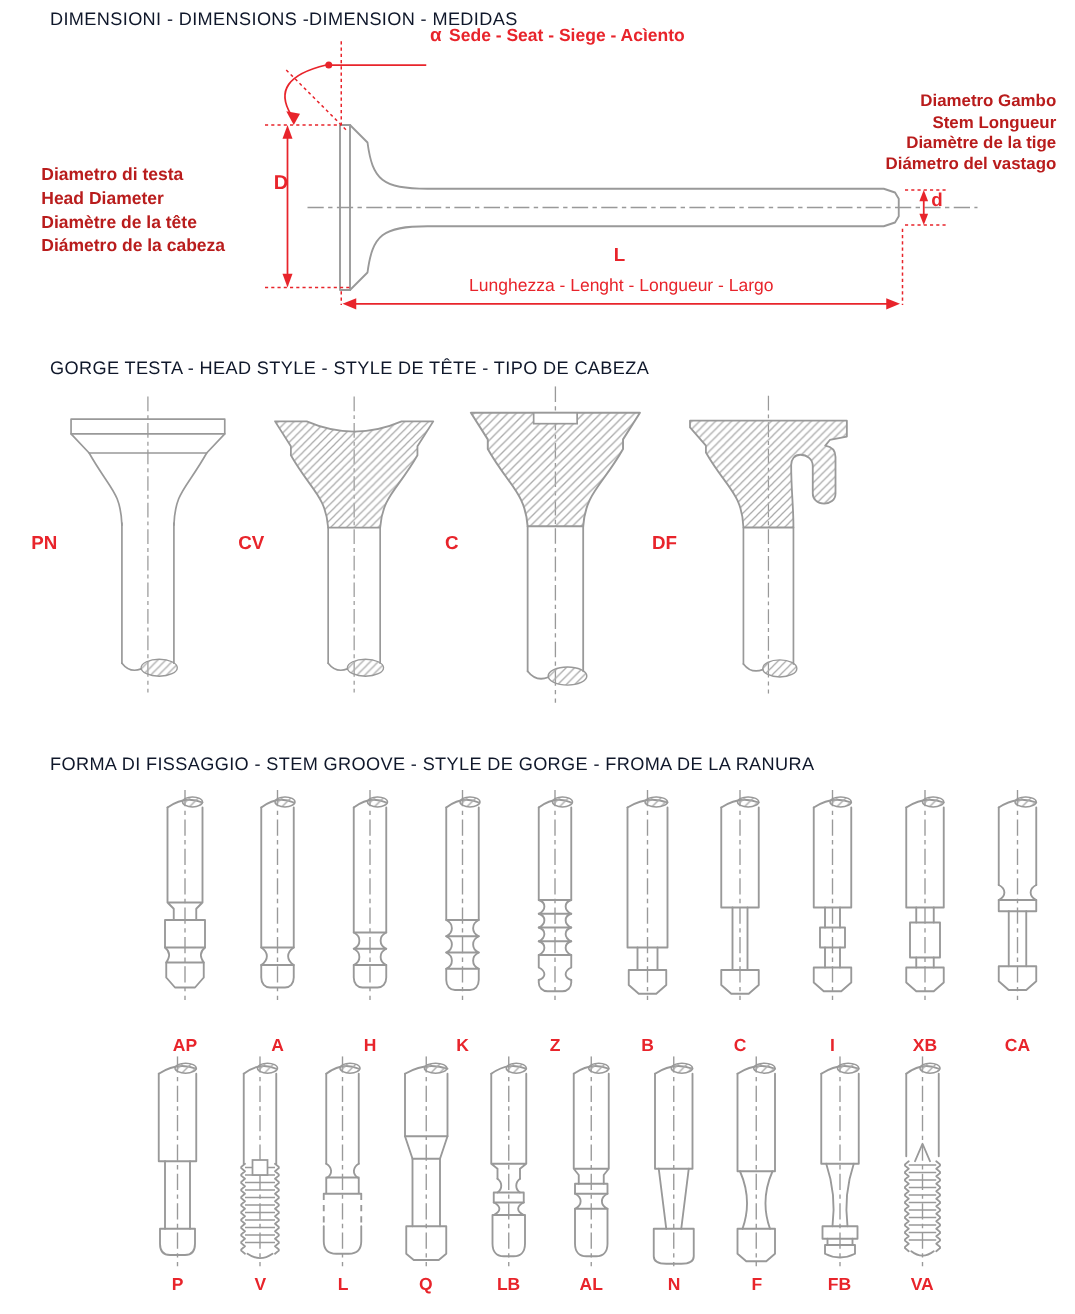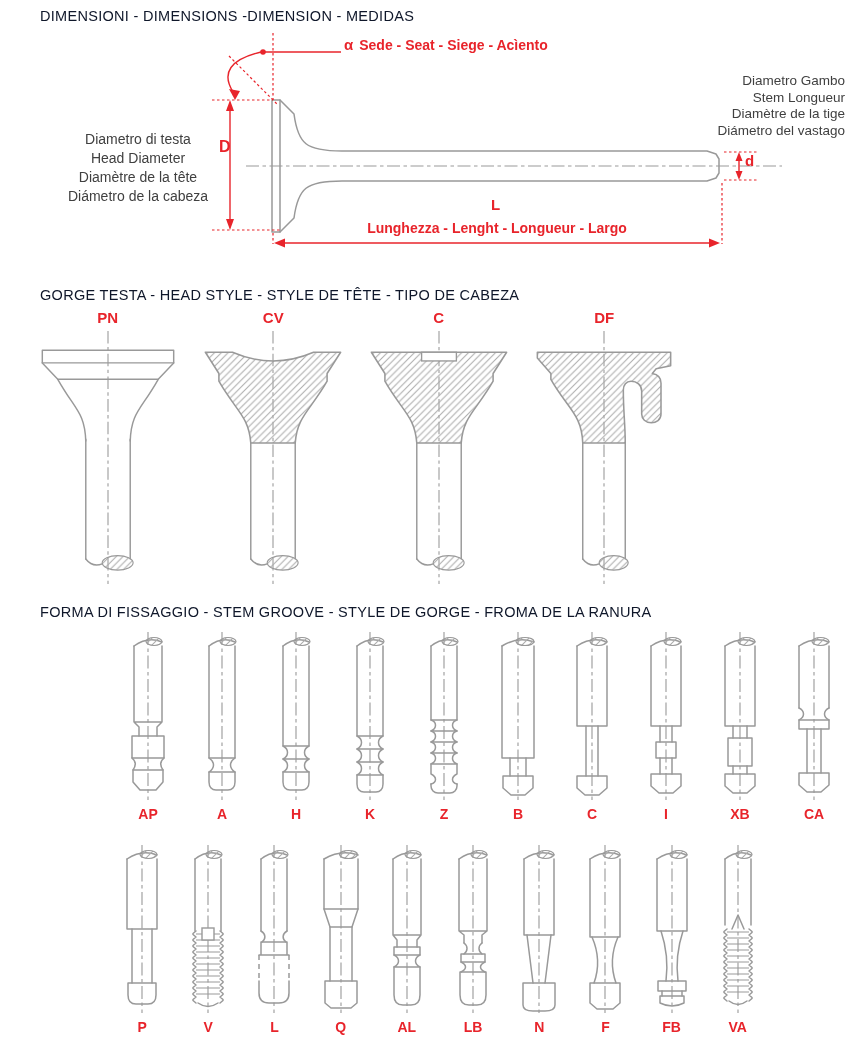--- a/index.html
+++ b/index.html
@@ -1,34 +1,34 @@
 <!DOCTYPE html>
 <html><head>
 <meta charset="utf-8">
 <style>
   html,body{margin:0;padding:0;background:#fff;}
   .page{position:relative;width:860px;height:1051px;background:#fff;overflow:hidden;
         font-family:"Liberation Sans",sans-serif;}
   .sec-title{position:absolute;font-size:14.5px;font-weight:400;color:#0f172a;letter-spacing:.3px;white-space:nowrap;}
-  .dim-label{position:absolute;color:#404040;font-size:13.5px;font-weight:400;line-height:17px;white-space:nowrap;}
+  .dim-label{position:absolute;color:#b91c1c;font-size:13.5px;font-weight:700;line-height:17px;white-space:nowrap;}
   .dim-letter{position:absolute;color:#e8242b;font-weight:700;}
-  .alpha-row{position:absolute;left:344px;top:36px;color:#e8242b;font-size:14px;font-weight:600;white-space:nowrap;}
+  .alpha-row{position:absolute;left:344px;top:20px;color:#e8242b;font-size:14px;font-weight:600;white-space:nowrap;}
   .alpha-row b{font-size:15px;font-weight:800;margin-right:6px;}
   .stem-diam{right:15px;top:73px;text-align:right;line-height:16.5px;}
-  .head-diam{left:33px;top:130px;width:210px;text-align:center;font-size:14px;line-height:19px;}
+  .head-diam{left:33px;top:130px;width:210px;text-align:left;font-size:14px;line-height:19px;}
   .len-label{position:absolute;left:282px;top:220px;width:430px;text-align:center;color:#e8242b;
-             font-size:14px;font-weight:700;}
+             font-size:14px;font-weight:400;}
   .head-row{position:absolute;left:25px;top:309px;width:828px;display:flex;}
-  .head-col{width:165.5px;display:flex;flex-direction:column;align-items:center;}
+  .head-col{width:165.5px;display:flex;flex-direction:row;align-items:center;}
   .head-col .vlabel{height:22px;}
   .vlabel{color:#e8242b;font-weight:700;font-size:15px;text-align:center;line-height:18px;}
   .groove-row1{position:absolute;left:111px;top:632px;width:740px;display:flex;}
   .groove-row2{position:absolute;left:109px;top:845px;width:728px;display:flex;}
   .g-col{display:flex;flex-direction:column;align-items:center;}
-  .groove-row1 .g-col{width:74px;}
+  .groove-row1 .g-col{width:74px;gap:22px;}
   .groove-row2 .g-col{width:66.2px;}
   .g-col .vlabel{margin-top:3px;font-size:14px;}
   svg{display:block;}
   .gline{stroke:#999;stroke-width:1.5;fill:none;stroke-linejoin:round;stroke-linecap:round;}
   .gthin{stroke:#999;stroke-width:1.2;fill:none;}
   .cl{stroke:#999;stroke-width:1.1;fill:none;stroke-dasharray:13 3.5 3.5 3.5;}
   .rdot{stroke:#e8242b;stroke-width:1.2;fill:none;stroke-dasharray:2.5 2.5;}
   .rsol{stroke:#e8242b;stroke-width:1.4;fill:none;}
   .rfill{fill:#e8242b;stroke:none;}
   .hatched{fill:url(#hatch);stroke:#999;stroke-width:1.6;stroke-linejoin:round;}
@@ -355,40 +355,40 @@
         <path class="gline" d="M16,136 H48 M16,136 V158 M48,136 V158 M16,158 L22,163 H42 L48,158"></path>
       </svg>
       <div class="vlabel">Q</div>
     </div>
 
     <div class="g-col">
       <svg width="64" height="170" viewBox="0 0 64 170">
         <path class="cl" d="M32,0 V168"></path>
         <path class="gline" d="M18,14 Q32,4 46,10"></path>
           <ellipse class="hellipse" cx="38" cy="9.5" rx="8" ry="4"></ellipse>
-        <path class="gline" d="M18,14 V90 M46,14 V90 M18,90 H46 M18,90 L22,95 M46,90 L42,95 M22,95 V102 M42,95 V102"></path>
-        <path class="gline" d="M19,102 H45 M19,102 V110 M45,102 V110 M19,110 H45"></path>
-        <path class="gline" d="M19,110 C25,113 25,119 19,122 M45,110 C39,113 39,119 45,122 M19,122 H45"></path>
-        <path class="gline" d="M19,122 V150 M45,122 V150 M19,150 C19,157 23,160 28,160 L36,160 C41,160 45,157 45,150"></path>
-      </svg>
-      <div class="vlabel">AL</div>
-    </div>
-
-    <div class="g-col">
-      <svg width="64" height="170" viewBox="0 0 64 170">
-        <path class="cl" d="M32,0 V168"></path>
-        <path class="gline" d="M18,14 Q32,4 46,10"></path>
-          <ellipse class="hellipse" cx="38" cy="9.5" rx="8" ry="4"></ellipse>
         <path class="gline" d="M18,14 V86 M46,14 V86 M18,86 H46 M18,86 L23,90 M46,86 L41,90 M23,90 V98 M41,90 V98"></path>
         <path class="gline" d="M23,98 C27,101 27,106 23,109 M41,98 C37,101 37,106 41,109"></path>
         <path class="gline" d="M20,109 H44 M20,109 V117 M44,109 V117 M20,117 H44"></path>
         <path class="gline" d="M20,117 C26,120 26,124 20,127 M44,117 C38,120 38,124 44,127"></path>
         <path class="gline" d="M19,127 H45 M19,127 V150 M45,127 V150 M19,150 C19,157 23,160 28,160 L36,160 C41,160 45,157 45,150"></path>
       </svg>
       <div class="vlabel">LB</div>
+    </div>
+
+    <div class="g-col">
+      <svg width="64" height="170" viewBox="0 0 64 170">
+        <path class="cl" d="M32,0 V168"></path>
+        <path class="gline" d="M18,14 Q32,4 46,10"></path>
+          <ellipse class="hellipse" cx="38" cy="9.5" rx="8" ry="4"></ellipse>
+        <path class="gline" d="M18,14 V90 M46,14 V90 M18,90 H46 M18,90 L22,95 M46,90 L42,95 M22,95 V102 M42,95 V102"></path>
+        <path class="gline" d="M19,102 H45 M19,102 V110 M45,102 V110 M19,110 H45"></path>
+        <path class="gline" d="M19,110 C25,113 25,119 19,122 M45,110 C39,113 39,119 45,122 M19,122 H45"></path>
+        <path class="gline" d="M19,122 V150 M45,122 V150 M19,150 C19,157 23,160 28,160 L36,160 C41,160 45,157 45,150"></path>
+      </svg>
+      <div class="vlabel">AL</div>
     </div>
 
     <div class="g-col">
       <svg width="64" height="170" viewBox="0 0 64 170">
         <path class="cl" d="M32,0 V168"></path>
         <path class="gline" d="M17,14 Q32,4 47,10"></path>
           <ellipse class="hellipse" cx="38.5" cy="9.5" rx="8.5" ry="4"></ellipse>
         <path class="gline" d="M17,14 V90 M47,14 V90 M17,90 H47"></path>
         <path class="gline" d="M20,90 L26,138 M44,90 L38,138"></path>
         <path class="gline" d="M16,138 H48 M16,138 V160 M48,138 V160 M16,160 C16,164 20,166 26,166 L38,166 C44,166 48,164 48,160"></path>

